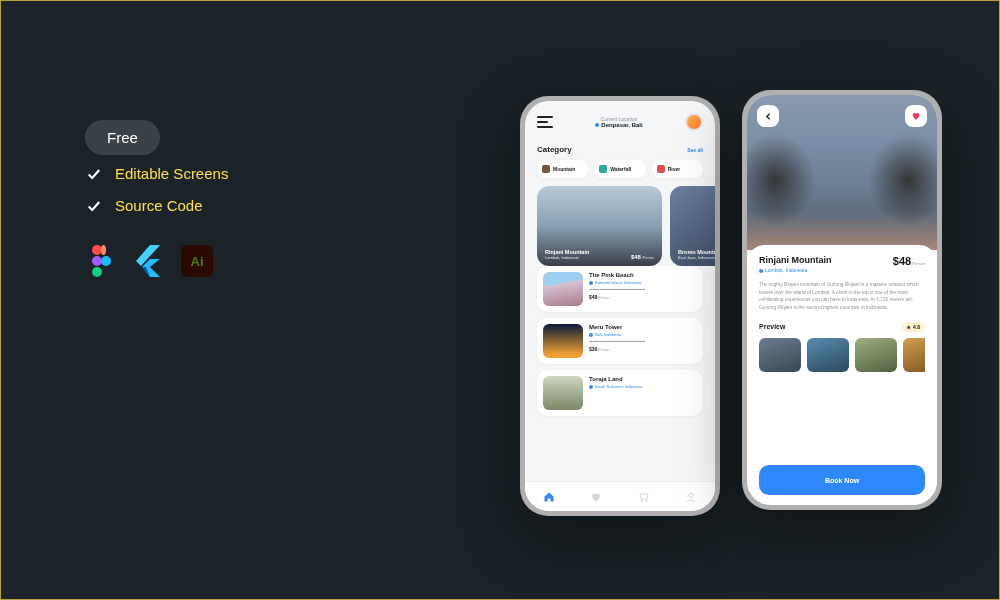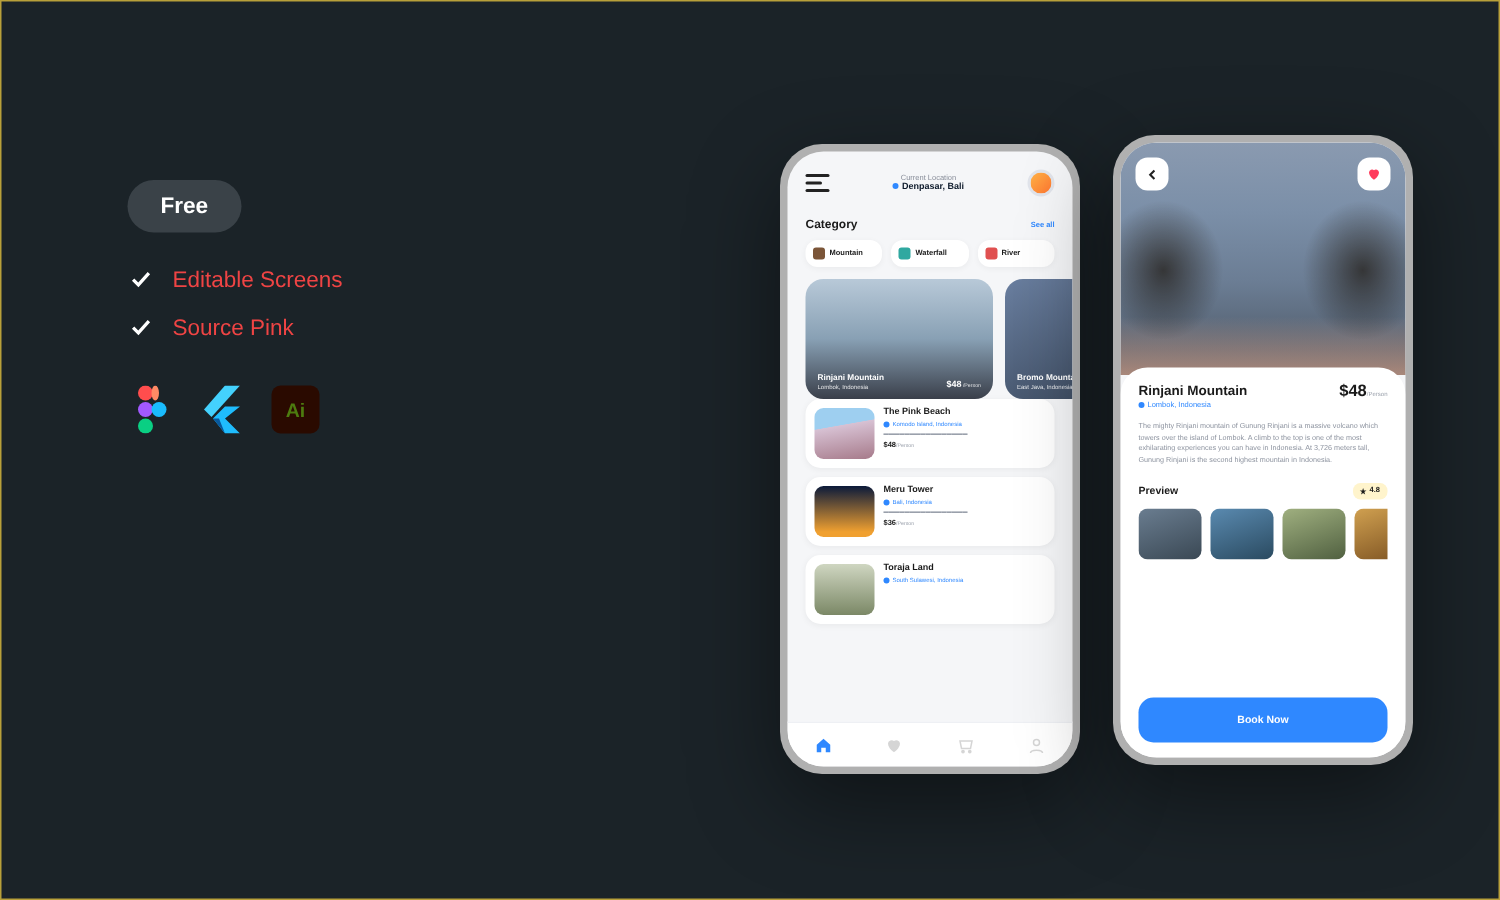--- a/index.html
+++ b/index.html
@@ -1,21 +1,21 @@
 <!DOCTYPE html>
 <html><head>
 <meta charset="utf-8">
 <style>
   * { margin:0; padding:0; box-sizing:border-box; font-family: -apple-system, BlinkMacSystemFont, 'Segoe UI', sans-serif; }
   body { width:1000px; height:600px; background:#1b2328; overflow:hidden; position:relative; }
   .frame { position:absolute; inset:0; border:1px solid #b8a03a; }
   .left-col { position:absolute; left:85px; top:120px; width:380px; color:#fff; }
-  .pill { display:inline-block; background:#3a4248; color:#fff; font-size:15px; font-weight:700; padding:9px 22px; border-radius:999px; margin-bottom:22px; }
+  .pill { display:inline-block; background:#3a4248; color:#fff; font-size:15px; font-weight:400; padding:9px 22px; border-radius:999px; margin-bottom:10px; }
   .title { font-size:44px; font-weight:700; letter-spacing:-1px; margin-bottom:30px; }
-  .feat { display:flex; align-items:center; gap:12px; margin-bottom:14px; font-size:15px; font-weight:400; color:#ef4444; }
+  .feat { display:flex; gap:12px; margin-bottom:14px; font-size:15px; font-weight:400; color:#fde047; }
   .check { width:18px; height:18px; display:inline-flex; align-items:center; justify-content:center; }
   .check svg { width:14px; height:14px; stroke:#fff; stroke-width:2.5; fill:none; }
   .tool-icons { display:flex; gap:16px; margin-top:30px; align-items:center; }
   .ticon { width:32px; height:32px; border-radius:6px; display:flex; align-items:center; justify-content:center; font-size:13px; font-weight:700; }
   .ai-icon { background:#2a0a00; color:#4d7c0f; }
 
   
   .phone { position:absolute; width:200px; height:420px; border-radius:28px; background:#b0b0b0; box-shadow:0 20px 60px rgba(0,0,0,.45); overflow:hidden; padding:5px; }
   .phone-screen { width:100%; height:100%; background:#f5f6f8; border-radius:24px; overflow:hidden; position:relative; font-size:5px; color:#1a1a1a; }
   .phone-a { left:520px; top:96px; }
@@ -110,21 +110,21 @@
         </svg>
       </span>
     <span>Editable Screens</span>
   </div>
   <div class="feat">
     <span class="check">
         <svg viewBox="0 0 16 16">
           <path d="M2 8.5 6 12.5 14 3.5"></path>
         </svg>
       </span>
-    <span>Source Pink</span>
+    <span>Source Code</span>
   </div>
   <div class="tool-icons">
     <span class="ticon">
       <svg width="22" height="32" viewBox="0 0 22 32">
         <circle cx="7" cy="5" r="5" fill="#ff4d4d"></circle>
           <rect x="11" y="0" width="5" height="10" rx="5" fill="#ff8a65"></rect>
         <circle cx="7" cy="16" r="5" fill="#a259ff"></circle>
           <circle cx="16" cy="16" r="5" fill="#1abcfe"></circle>
         <circle cx="7" cy="27" r="5" fill="#0acf83"></circle>
       </svg>

